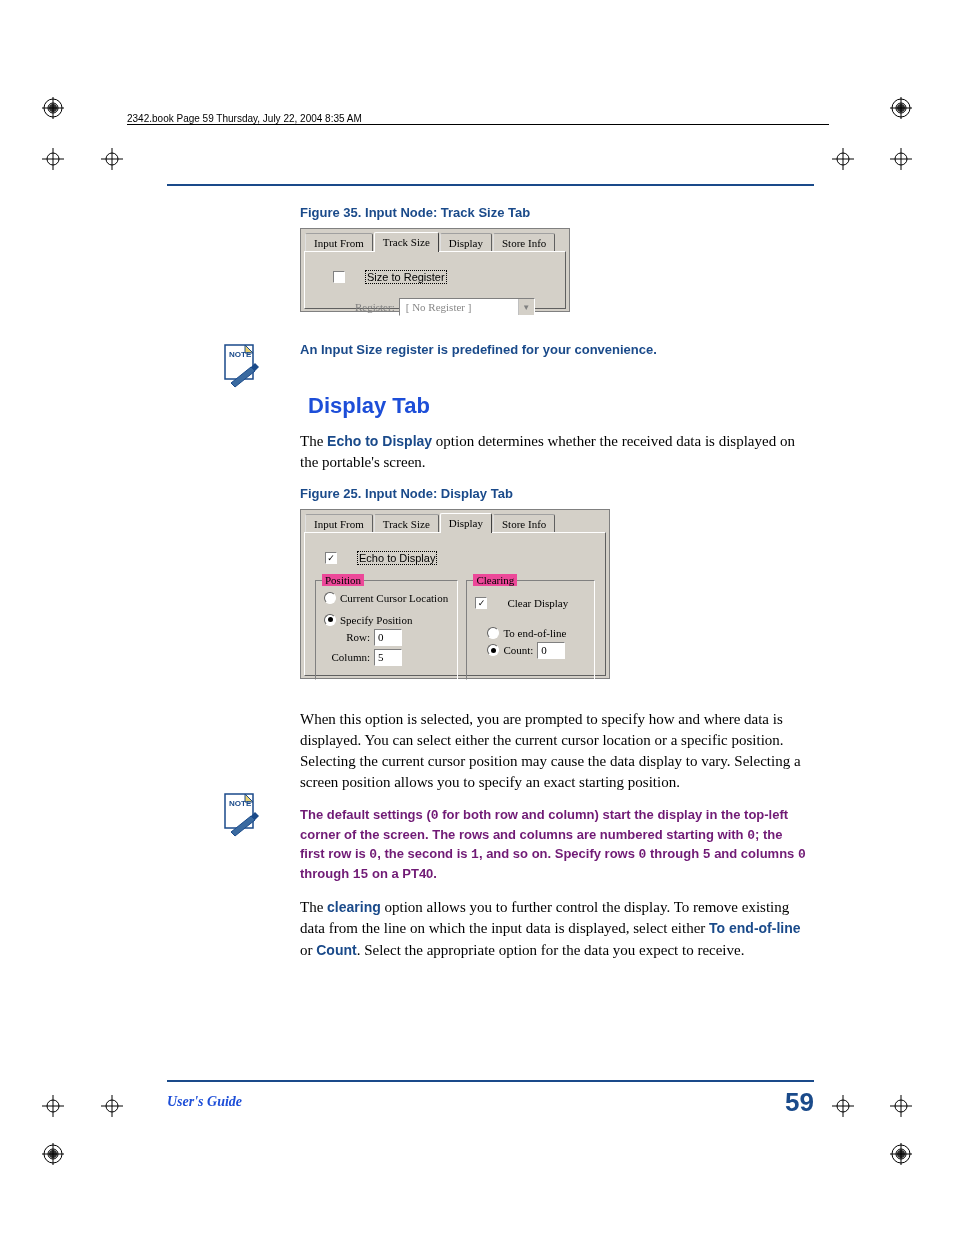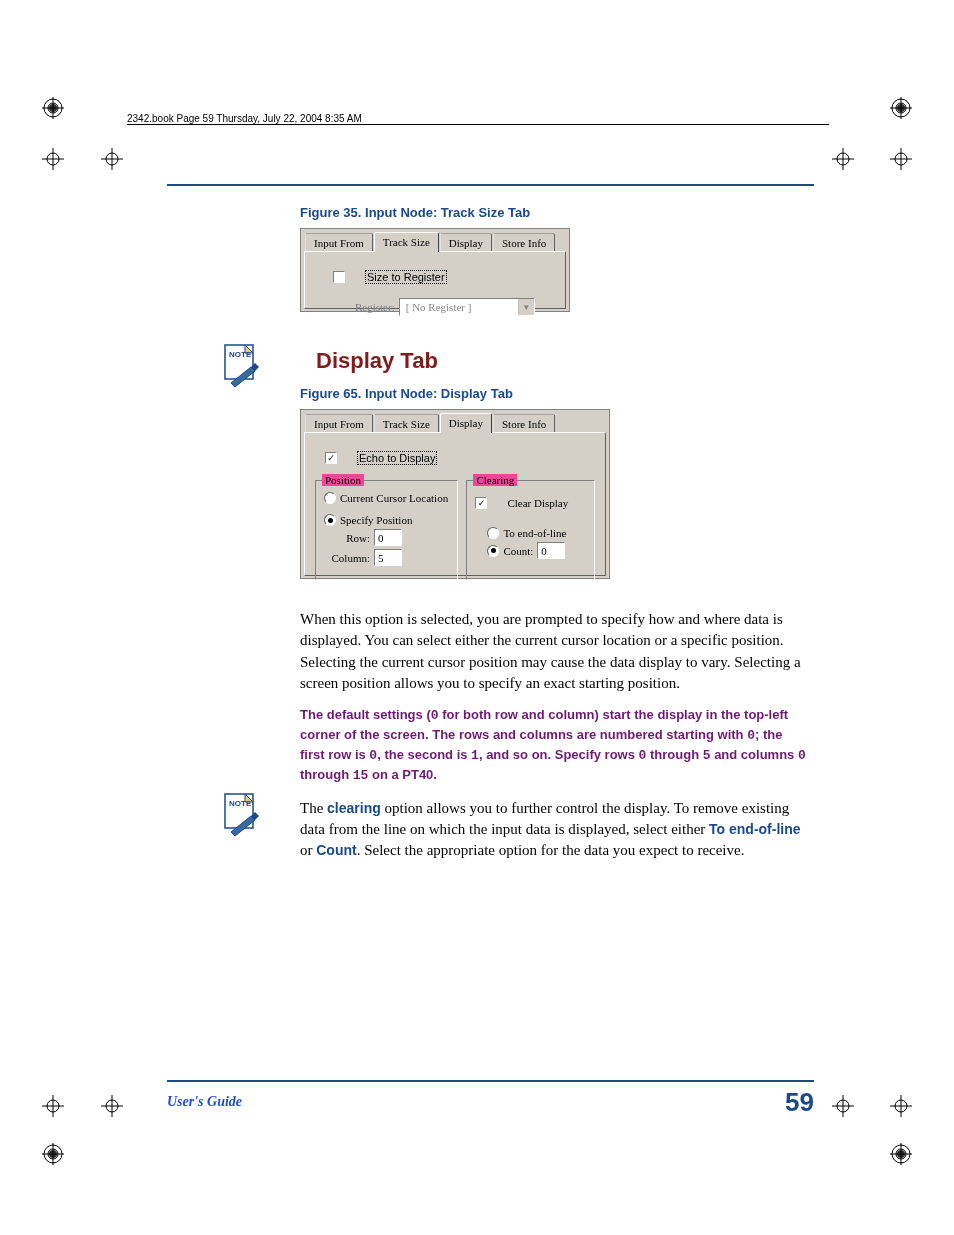--- a/index.html
+++ b/index.html
@@ -29,21 +29,21 @@
 .fieldset{border:1px solid #808080;border-right-color:#fff;border-bottom-color:#fff;margin-top:1px;padding:8px 8px 6px;position:relative}
 .legend{position:absolute;top:-7px;left:6px;background:#ec4899;padding:0 3px;font:11px Tahoma}
 .row{display:flex;align-items:center;gap:4px;margin:3px 0}
 .lbl{font:11px Tahoma}
 .lbl-right{text-align:right;width:46px}
 .note-icon{position:absolute;left:217px;width:44px;height:46px}
 .note-icon svg{width:100%;height:100%}
 .body-text{font:15px Georgia,serif;line-height:1.42;margin:12px 0}
 .bold-blue{font:bold 13px Arial,sans-serif;color:#1a4a8a}
 .bold-blue-inline{font-weight:bold;font-family:Arial,sans-serif;color:#1a4a8a;font-size:14px}
-h2.section{font:bold 22px Arial,sans-serif;color:#7f1d1d;margin:36px 16px 12px}
+h2.section{font:bold 22px Arial,sans-serif;color:#1d4ed8;margin:36px 8px 12px}
 .note-para{font:bold 13px Arial,sans-serif;color:#701a75;line-height:1.45;margin:10px 0}
 .mono{font-family:"Courier New",monospace;font-weight:bold}
 .footer-hr{position:absolute;left:167px;right:140px;bottom:153px;height:2px;background:#1a4a8a}
 .footer-left{position:absolute;left:167px;bottom:125px;font:italic bold 14px Georgia;color:#1d4ed8}
 .footer-right{position:absolute;right:140px;bottom:117px;font:bold 26px Arial;color:#1a4a8a}
 .disabled{color:#808080}
 </style>
 </head>
 <body>
 
@@ -139,25 +139,27 @@
       <div class="row" style="margin-left:40px;margin-top:6px">
         <span class="lbl disabled">Register:</span>
         <span class="combo">
           <span class="combo-text" style="min-width:118px">[ No Register ]</span>
           <span class="combo-btn">▼</span>
         </span>
       </div>
     </div>
   </div>
 
+  <p class="bold-blue" style="margin:14px 0 0">An <span>Input Size</span> register is predefined for your convenience.</p>
 
   <h2 class="section">Display Tab</h2>
 
-
-  <div class="fig-caption">Figure 65. Input Node: Display Tab</div>
+  <p class="body-text"><span>The </span><strong class="bold-blue-inline">Echo to Display</strong><span> option determines whether the received data is displayed on the portable's screen.</span></p>
+
+  <div class="fig-caption">Figure 25. Input Node: Display Tab</div>
 
   <div class="dlg" style="width:310px;height:170px">
     <div class="tabs">
       <div class="tab">Input From</div>
       <div class="tab">Track Size</div>
       <div class="tab active">Display</div>
       <div class="tab">Store Info</div>
     </div>
     <div class="tab-body">
       <label class="chk" style="margin-left:10px">

